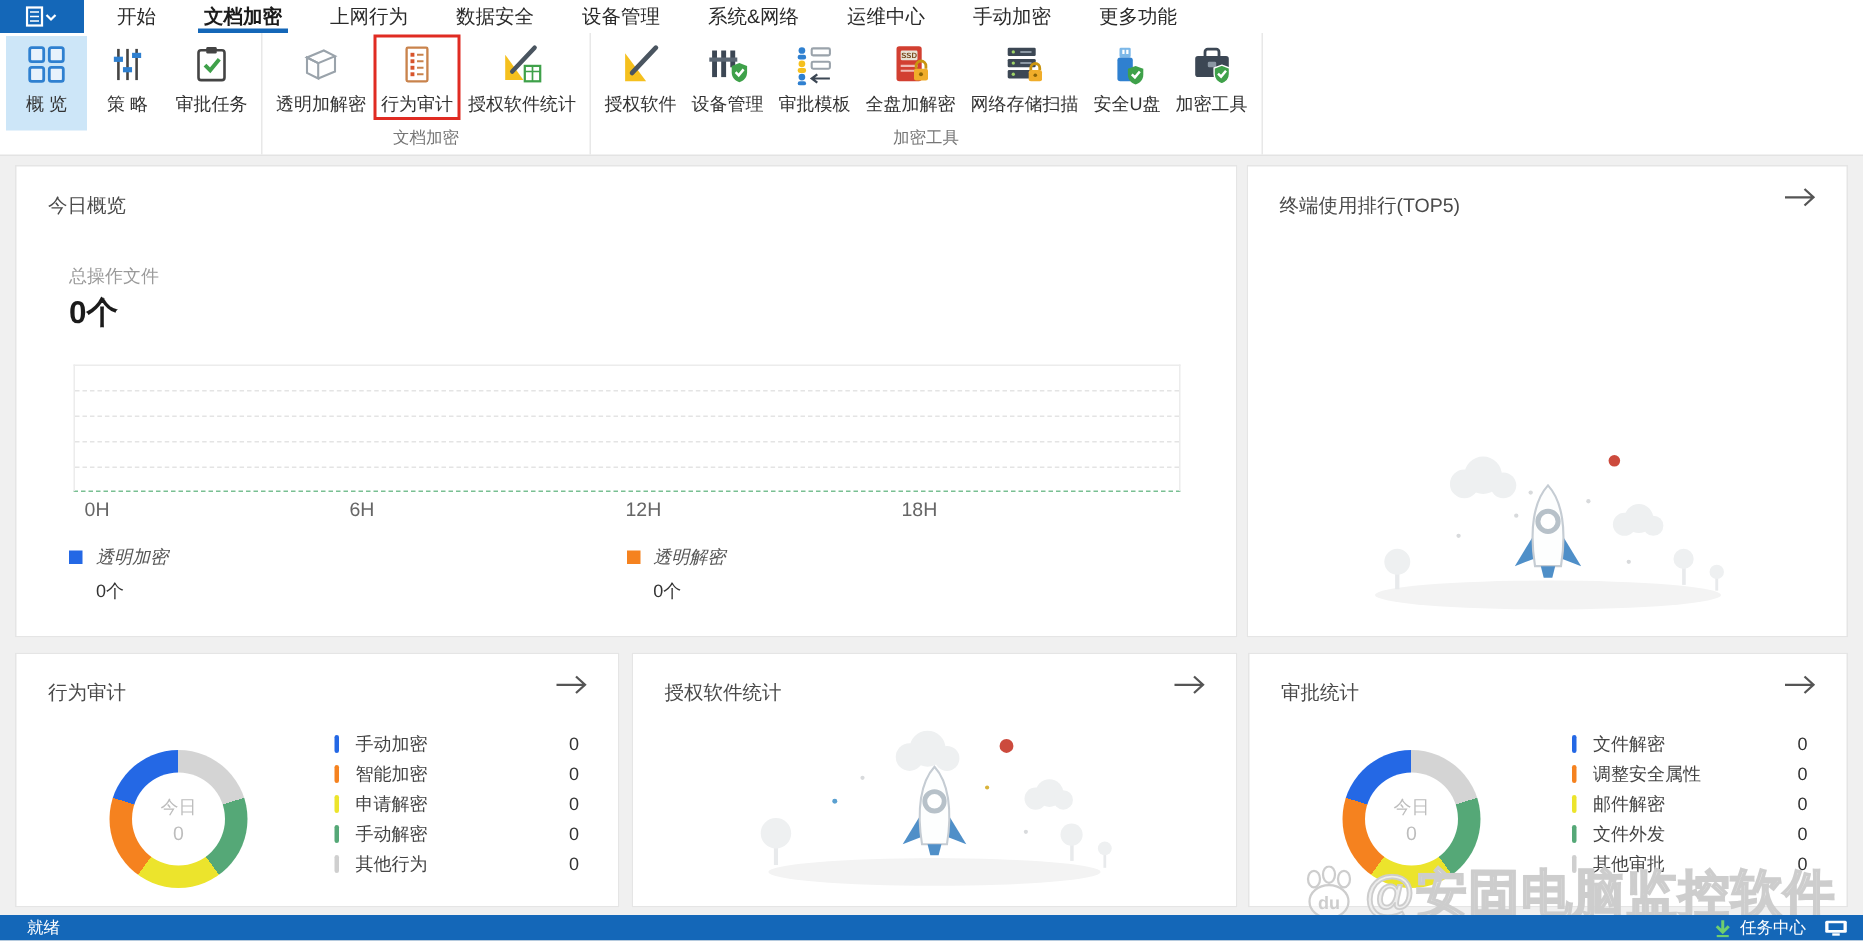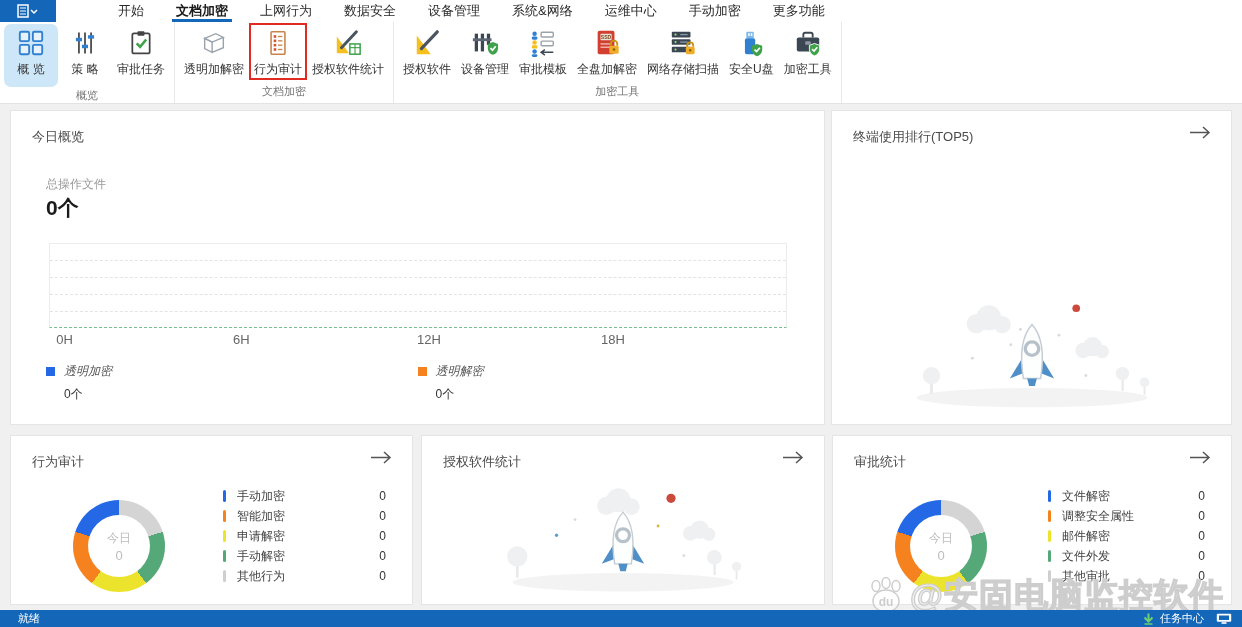--- a/index.html
+++ b/index.html
@@ -1,31 +1,31 @@
 <!DOCTYPE html>
 <html><head>
 <meta charset="utf-8">
 <style>
   html,body{margin:0;padding:0;}
   body{font-family:"Liberation Sans","DejaVu Sans",sans-serif;background:#dcdcdc;}
   #screen{position:relative;width:1242px;height:627px;background:#f0f0f0;overflow:hidden;}
 
   
-  .menubar{position:absolute;top:0;left:0;right:0;height:22px;background:#fff;display:flex;align-items:stretch;z-index:5;gap:40px;}
+  .menubar{position:absolute;top:0;left:0;right:0;height:22px;background:#fff;display:flex;align-items:stretch;z-index:5;}
   .appbtn{width:56px;display:flex;align-items:center;justify-content:center;background:#1467b8;cursor:pointer;}
   .tabs{display:flex;margin-left:6px;}
   .tab{display:flex;align-items:center;padding:0 16px;font-size:13px;color:#2a2a2a;cursor:pointer;position:relative;white-space:nowrap;}
   .tab.active{color:#1b1b1b;font-weight:bold;}
   .tab.active::after{content:"";position:absolute;left:12px;right:12px;bottom:0;height:3px;background:#1467b8;}
 
   
   .ribbon{position:absolute;top:22px;left:0;right:0;height:81px;background:#fff;border-bottom:1px solid #e3e3e3;display:flex;z-index:4;}
   .rgroup{display:flex;flex-direction:column;border-right:1px solid #e8e8e8;padding:0 2px;}
   .rbuttons{flex:1;display:flex;align-items:flex-start;padding:2px 2px 0;}
-  .rbtn{display:flex;flex-direction:column;align-items:center;padding:4px 5px 3px;min-width:44px;position:relative;cursor:pointer;border-radius:7px;}
+  .rbtn{display:flex;flex-direction:column;align-items:center;padding:4px 5px 3px;min-width:44px;position:relative;cursor:pointer;}
   .rbtn.selected{background:#cde6f8;height:56px;}
   .rbtn .icn{width:30px;height:30px;display:flex;align-items:center;justify-content:center;}
   .rbtn .lbl{font-size:12px;color:#333;margin-top:3px;white-space:nowrap;}
   .rbtn.hl::after{content:"";position:absolute;inset:-1px 0 1px 0;border:2px solid #e02b22;pointer-events:none;}
   .rgroup-label{font-size:11px;color:#767676;text-align:center;padding:1px 0 4px;}
 
   
   .main{position:absolute;top:104px;left:0;right:0;bottom:17px;background:#f0f0f0;}
   .card{position:absolute;background:#fff;border:1px solid #e5e5e5;box-sizing:border-box;}
   .card-title{position:absolute;left:21px;top:17px;font-size:13px;color:#4a4a4a;}
@@ -143,21 +143,20 @@
           <span class="icn">
             <svg width="26" height="26" viewBox="0 0 30 30">
               <rect x="5" y="4" width="20" height="23" rx="2" fill="#fff" stroke="#444" stroke-width="2"></rect>
               <rect x="11" y="1.5" width="8" height="5" rx="1" fill="#444"></rect>
               <polyline points="10,15.5 14,19.5 21,11" fill="none" stroke="#3fa14a" stroke-width="3"></polyline>
             </svg>
           </span>
           <span class="lbl">审批任务</span>
         </div>
       </div>
-      <div class="rgroup-label">概览</div>
     </div>
 
     <div class="rgroup">
       <div class="rbuttons">
         <div class="rbtn">
           <span class="icn">
             <svg width="28" height="28" viewBox="0 0 30 30">
               <path d="M5,10 L17,5 L25,9 L13,14 Z" fill="none" stroke="#9aa3ab" stroke-width="1.5"></path>
               <path d="M5,10 L5,21 L13,25 L13,14 Z" fill="none" stroke="#9aa3ab" stroke-width="1.5"></path>
               <path d="M25,9 L25,20 L13,25" fill="none" stroke="#9aa3ab" stroke-width="1.5"></path>

